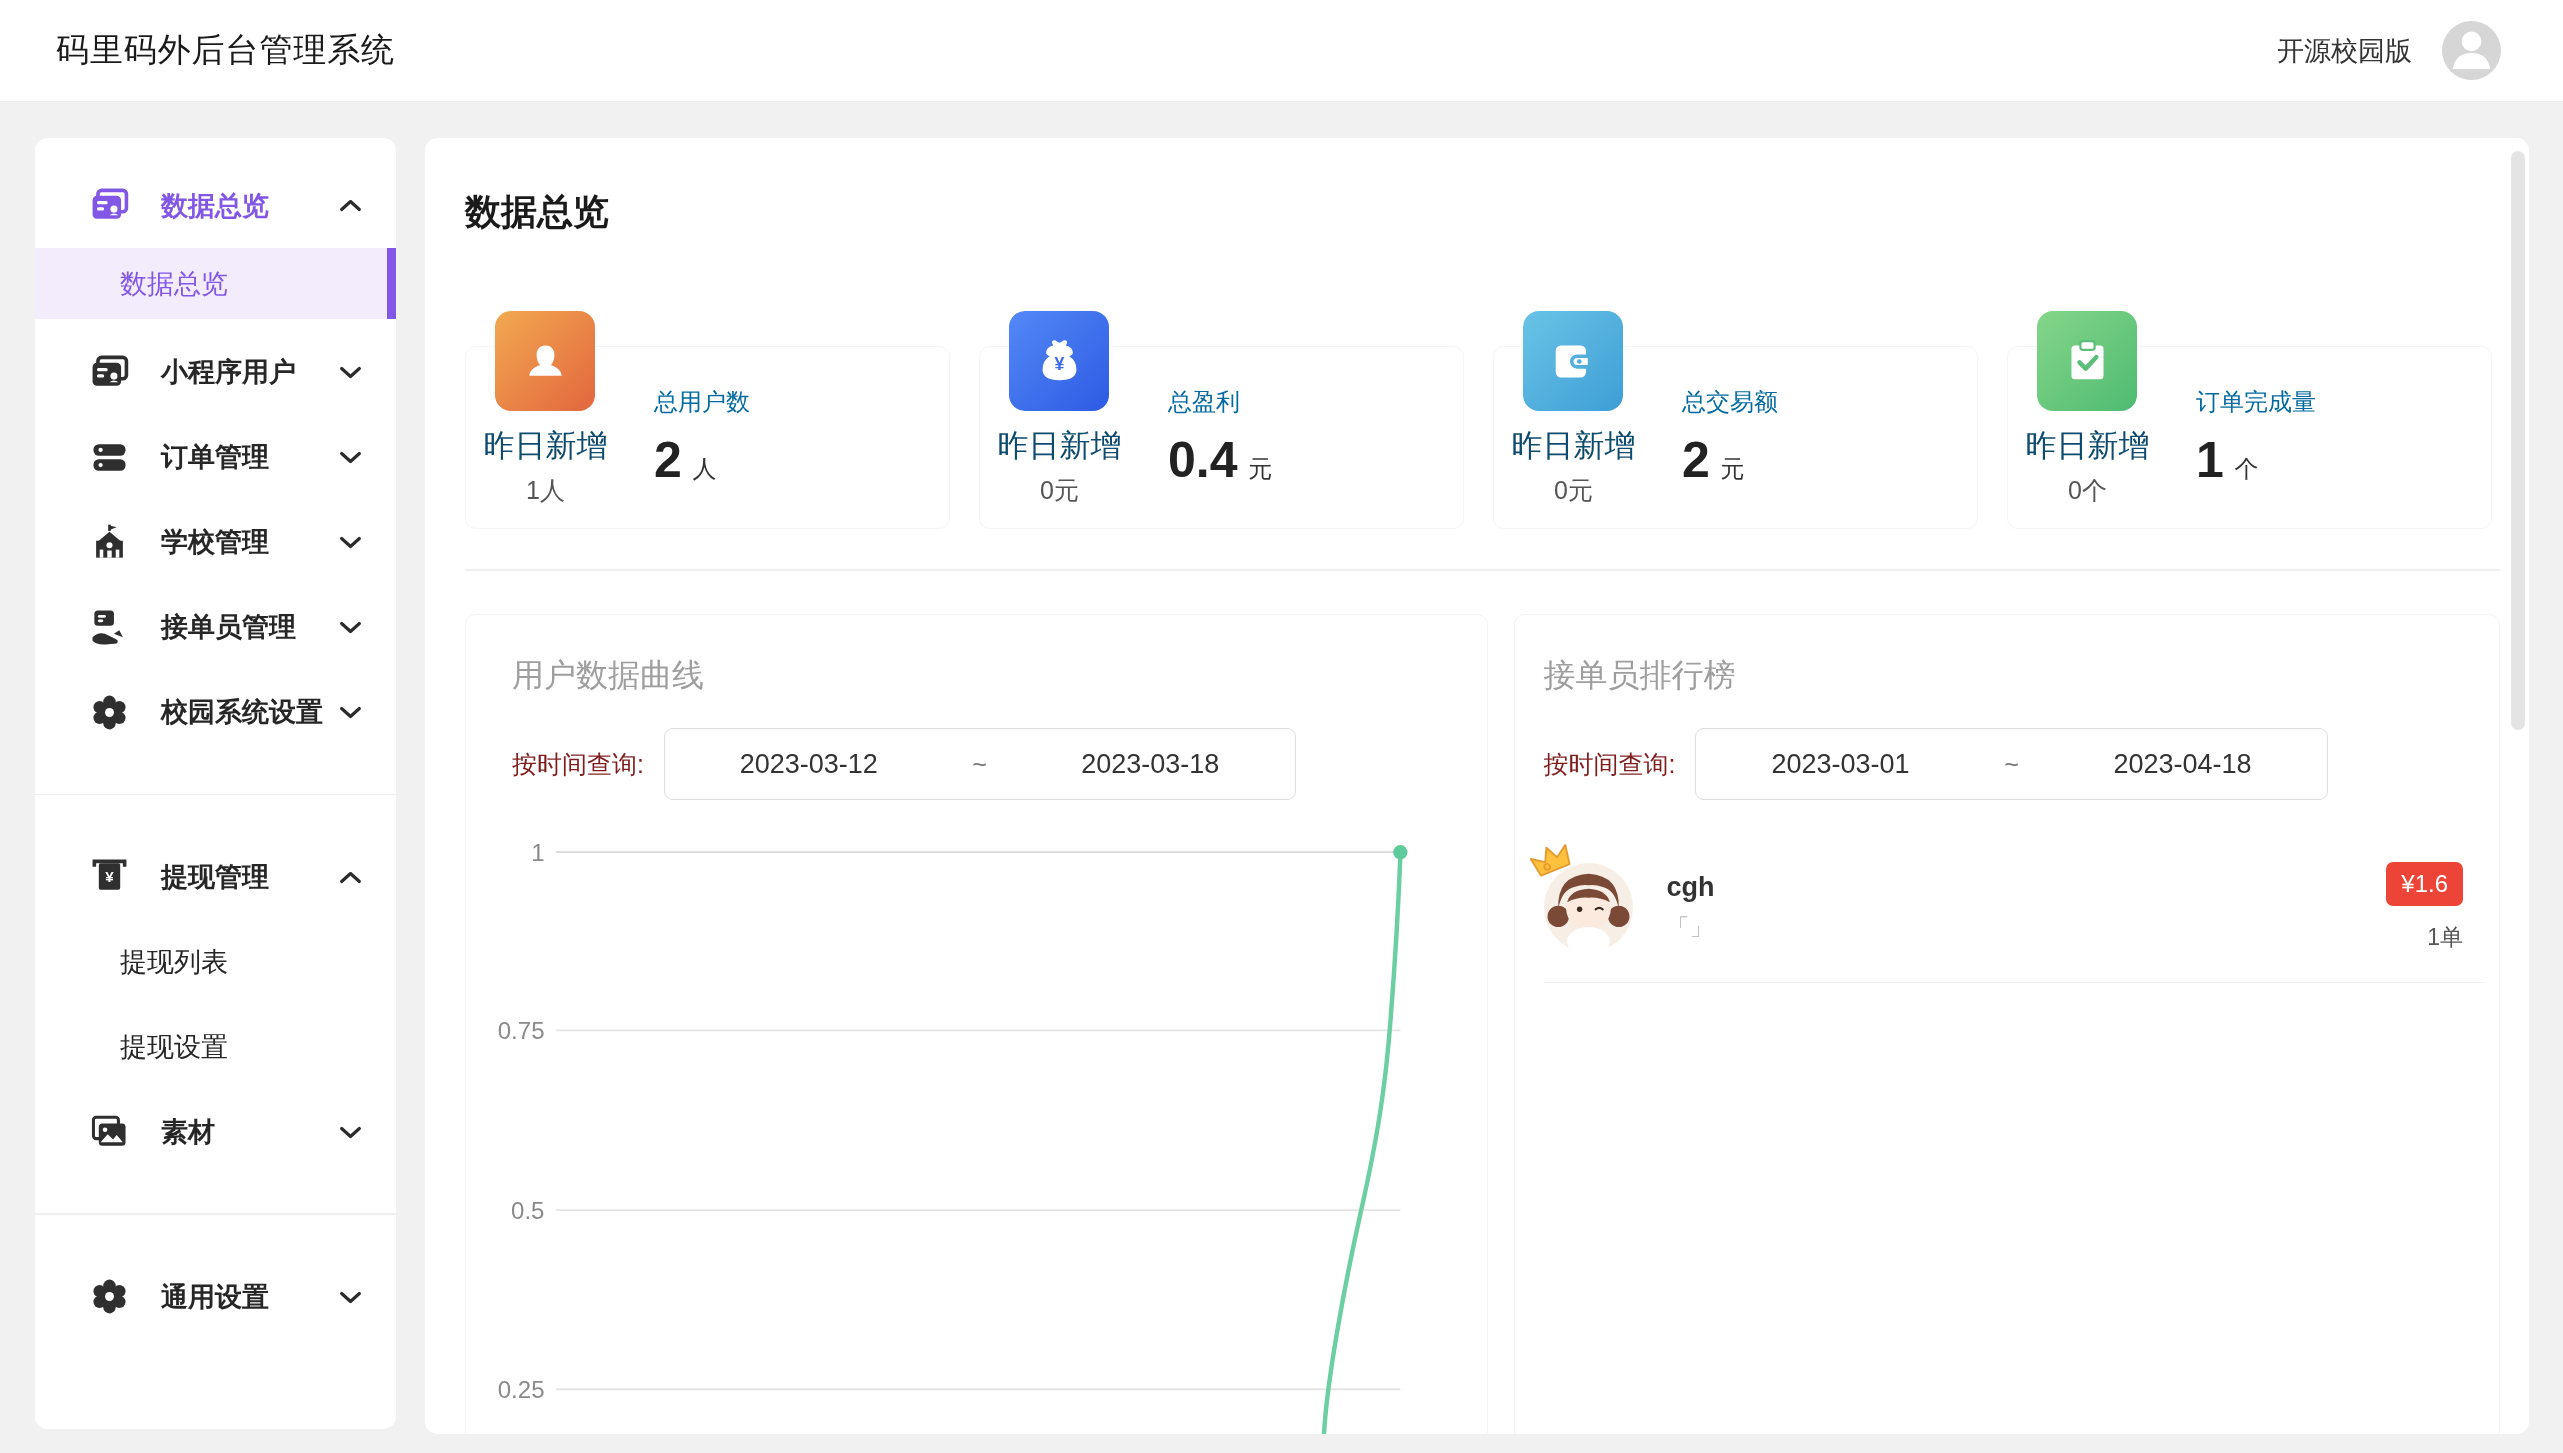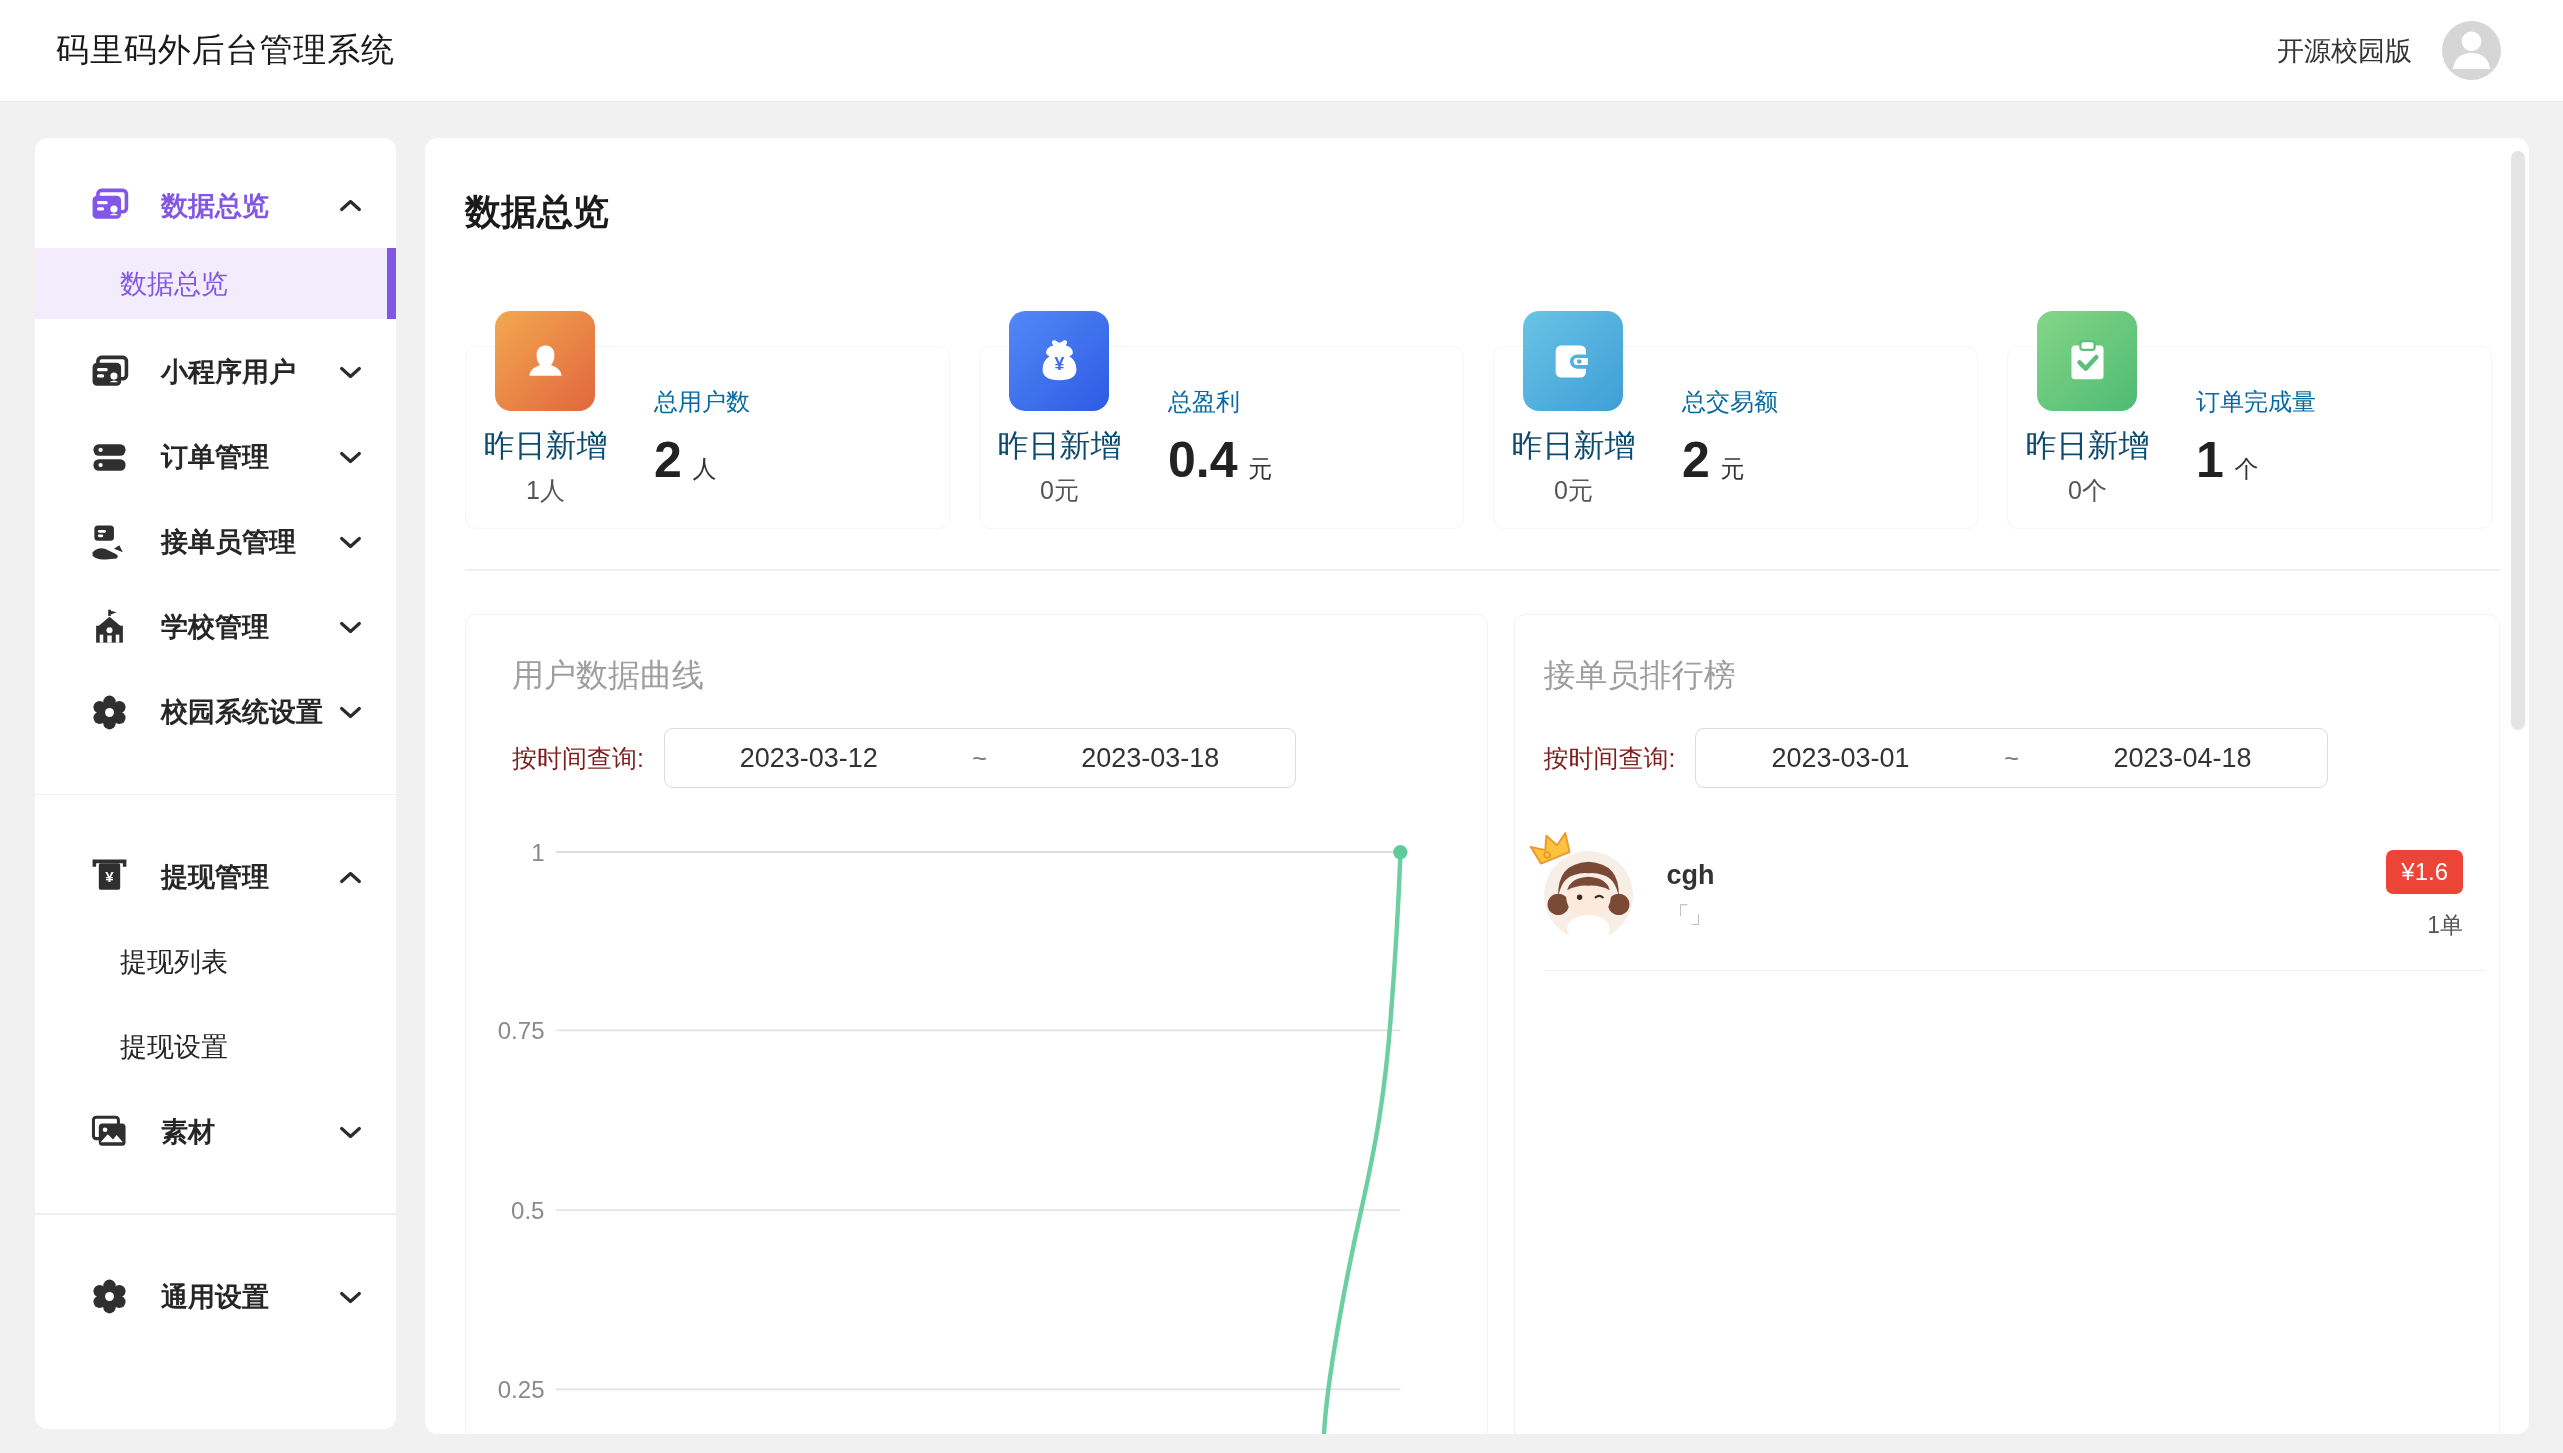--- a/index.html
+++ b/index.html
@@ -61,21 +61,21 @@
   .panel { position:absolute; top:476px; background:#fff; border:1.8px solid #F3F3F3; border-radius:10.7px; }
   .panel-left  { left:40px;  width:1023px; height:828px; }
   .panel-right { left:1089px; width:986px; height:828px; }
   .panel-title { font-size:32px; font-weight:500; color:#9E9E9E; }
   .panel-left  .panel-title { margin:39px 0 0 46px; }
   .panel-right .panel-title { margin:39px 0 0 28.5px; }
   .date-row { display:flex; align-items:center; margin-top:30px; }
   .panel-left  .date-row { margin-left:46px; }
   .panel-right .date-row { margin-left:28.5px; }
   .date-label { font-size:25px; color:#7f1d1d; }
-  .date-box { margin-left:19.6px; width:632px; height:60px; border:1.8px solid #DCDCDC; border-radius:9px;
+  .date-box { margin-left:19.6px; width:632px; height:72px; border:1.8px solid #DCDCDC; border-radius:9px;
     display:flex; align-items:center; cursor:pointer; background:#fff; }
   .date-box .d { flex:1; text-align:center; font-size:27px; color:#333; }
   .date-box .sep { font-size:25px; color:#777; width:53px; text-align:center; }
 
   .chart-svg { position:absolute; left:0; top:182px; }
   .tick-label { font-size:27px; fill:#8A8A8A; }
 
   .rank-item { display:flex; align-items:center; margin:62px 36px 0 28.5px; position:relative; }
   .rank-avatar { position:relative; width:89px; height:89px; flex:0 0 89px; }
   .rank-avatar .crown { position:absolute; left:-12.5px; top:-19.6px; transform:rotate(-22deg); }
@@ -164,49 +164,49 @@
     <span class="chev">
       <svg width="23" height="14.2" viewBox="0 0 26 16">
           <polyline points="3,4 13,13 23,4" fill="none" stroke="#2B2B2B" stroke-width="3.6" stroke-linecap="round" stroke-linejoin="round"></polyline>
         </svg>
     </span>
   </div>
 
   <div class="menu-item">
     <span class="mi-icon">
       <svg width="41" height="41" viewBox="0 0 46 46">
-          <rect x="6" y="4" width="22" height="17" rx="4" fill="#2F2F2F"></rect>
-          <rect x="10" y="9" width="9" height="3" rx="1.5" fill="#fff"></rect>
-          <rect x="10" y="14" width="6" height="3" rx="1.5" fill="#fff"></rect>
-          <path d="M4 34 q8 -8 18 -2 l8 4 q4 2 1 5 l-12 1 q-10 1 -15 -4 Z" fill="#2F2F2F"></path>
-          <path d="M28 30 l10 4 -4 -8 Z" fill="#2F2F2F"></path>
-        </svg>
-    </span>
-    <span class="mi-label">接单员管理</span>
-    <span class="chev">
-      <svg width="23" height="14.2" viewBox="0 0 26 16">
-          <polyline points="3,4 13,13 23,4" fill="none" stroke="#2B2B2B" stroke-width="3.6" stroke-linecap="round" stroke-linejoin="round"></polyline>
-        </svg>
-    </span>
-  </div>
-
-  <div class="menu-item">
-    <span class="mi-icon">
-      <svg width="41" height="41" viewBox="0 0 46 46">
           <path d="M23 3 v7" stroke="#2F2F2F" stroke-width="3"></path>
           <path d="M23 4 l8 2 -8 3 Z" fill="#2F2F2F"></path>
           <path d="M10 22 L23 11 L36 22 Z" fill="#2F2F2F"></path>
           <rect x="8" y="21" width="30" height="19" fill="#2F2F2F"></rect>
           <circle cx="23" cy="26" r="3.4" fill="#fff"></circle>
           <rect x="12" y="31" width="4" height="9" fill="#fff"></rect>
           <rect x="30" y="31" width="4" height="9" fill="#fff"></rect>
           <rect x="20.5" y="32" width="5" height="8" fill="#fff"></rect>
         </svg>
     </span>
     <span class="mi-label">学校管理</span>
+    <span class="chev">
+      <svg width="23" height="14.2" viewBox="0 0 26 16">
+          <polyline points="3,4 13,13 23,4" fill="none" stroke="#2B2B2B" stroke-width="3.6" stroke-linecap="round" stroke-linejoin="round"></polyline>
+        </svg>
+    </span>
+  </div>
+
+  <div class="menu-item">
+    <span class="mi-icon">
+      <svg width="41" height="41" viewBox="0 0 46 46">
+          <rect x="6" y="4" width="22" height="17" rx="4" fill="#2F2F2F"></rect>
+          <rect x="10" y="9" width="9" height="3" rx="1.5" fill="#fff"></rect>
+          <rect x="10" y="14" width="6" height="3" rx="1.5" fill="#fff"></rect>
+          <path d="M4 34 q8 -8 18 -2 l8 4 q4 2 1 5 l-12 1 q-10 1 -15 -4 Z" fill="#2F2F2F"></path>
+          <path d="M28 30 l10 4 -4 -8 Z" fill="#2F2F2F"></path>
+        </svg>
+    </span>
+    <span class="mi-label">接单员管理</span>
     <span class="chev">
       <svg width="23" height="14.2" viewBox="0 0 26 16">
           <polyline points="3,4 13,13 23,4" fill="none" stroke="#2B2B2B" stroke-width="3.6" stroke-linecap="round" stroke-linejoin="round"></polyline>
         </svg>
     </span>
   </div>
 
   <div class="menu-item">
     <span class="mi-icon">
       <svg width="41" height="41" viewBox="0 0 46 46">

